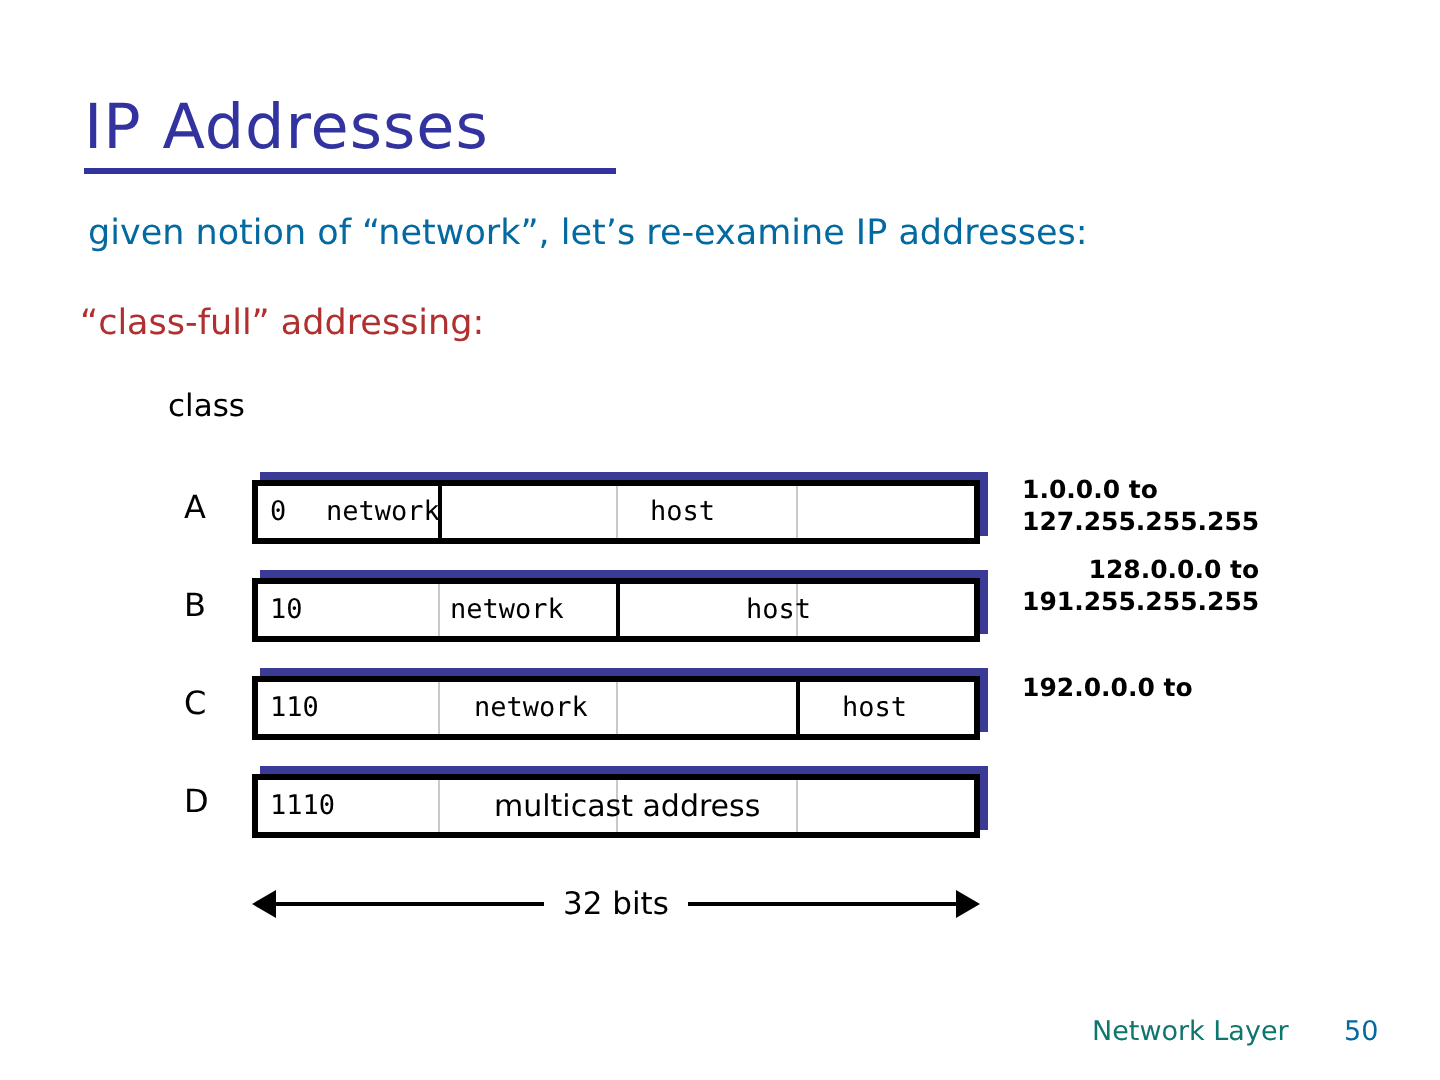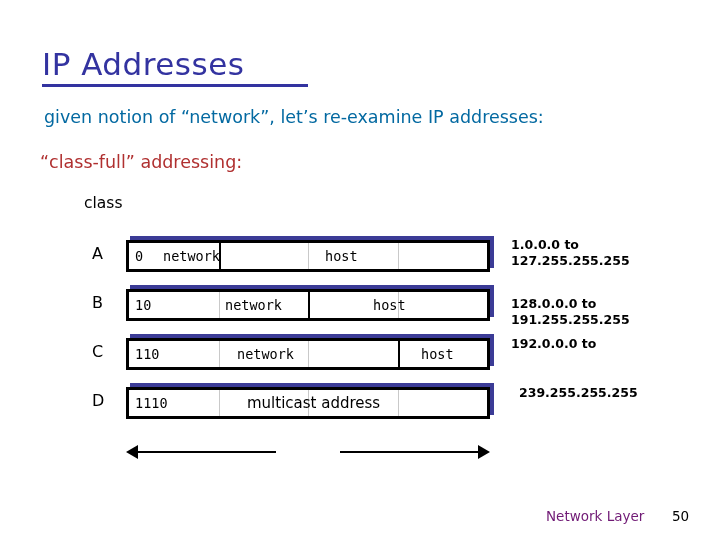--- a/index.html
+++ b/index.html
@@ -181,28 +181,28 @@
     margin: 0 auto;
     line-height: 24px;
   }
 
   
   .footer-text {
     position: absolute;
     left: 546px;
     top: 508px;
     font-size: 13.5px;
-    color: #701a75;
+    color: #0f766e;
   }
   .footer-page {
     position: absolute;
     left: 672px;
     top: 508px;
     font-size: 13.5px;
-    color: #000000;
+    color: #0369a1;
   }
 </style>
 </head>
 <body>
 
 <div class="slide-title">IP Addresses</div>
 <div class="title-underline"></div>
 
 <div class="subtitle-1">given notion of “network”, let’s re-examine IP addresses:</div>
 <div class="subtitle-2">“class-full” addressing:</div>
@@ -269,34 +269,34 @@
       </div>
     </div>
   </div>
 </div>
 
 <div class="range-block" style="left:511px; top:237px;">
   <span>1.0.0.0 to</span>
   <span>127.255.255.255</span>
 </div>
 
-<div class="range-block" style="left:511px; top:296px;">
+<div class="range-block" style="left:511px; top:277px;text-align:right;">
   <span>128.0.0.0 to</span>
   <span>191.255.255.255</span>
 </div>
 
 <div class="range-block" style="left:511px; top:336px;">
   <span>192.0.0.0 to</span>
 </div>
 
 <div class="range-block" style="left:519px; top:385px;">
-  <span>239.255.255.255</span>
 </div>
 
 <div class="bits-arrow">
   <div class="arrow-head left"></div>
   <div class="arrow-line left"></div>
   <div class="arrow-line right"></div>
   <div class="arrow-head right"></div>
+  <div class="bits-label">32 bits</div>
 </div>
 
 <div class="footer-text">Network Layer</div>
 <div class="footer-page">50</div>
 
 </body></html>

